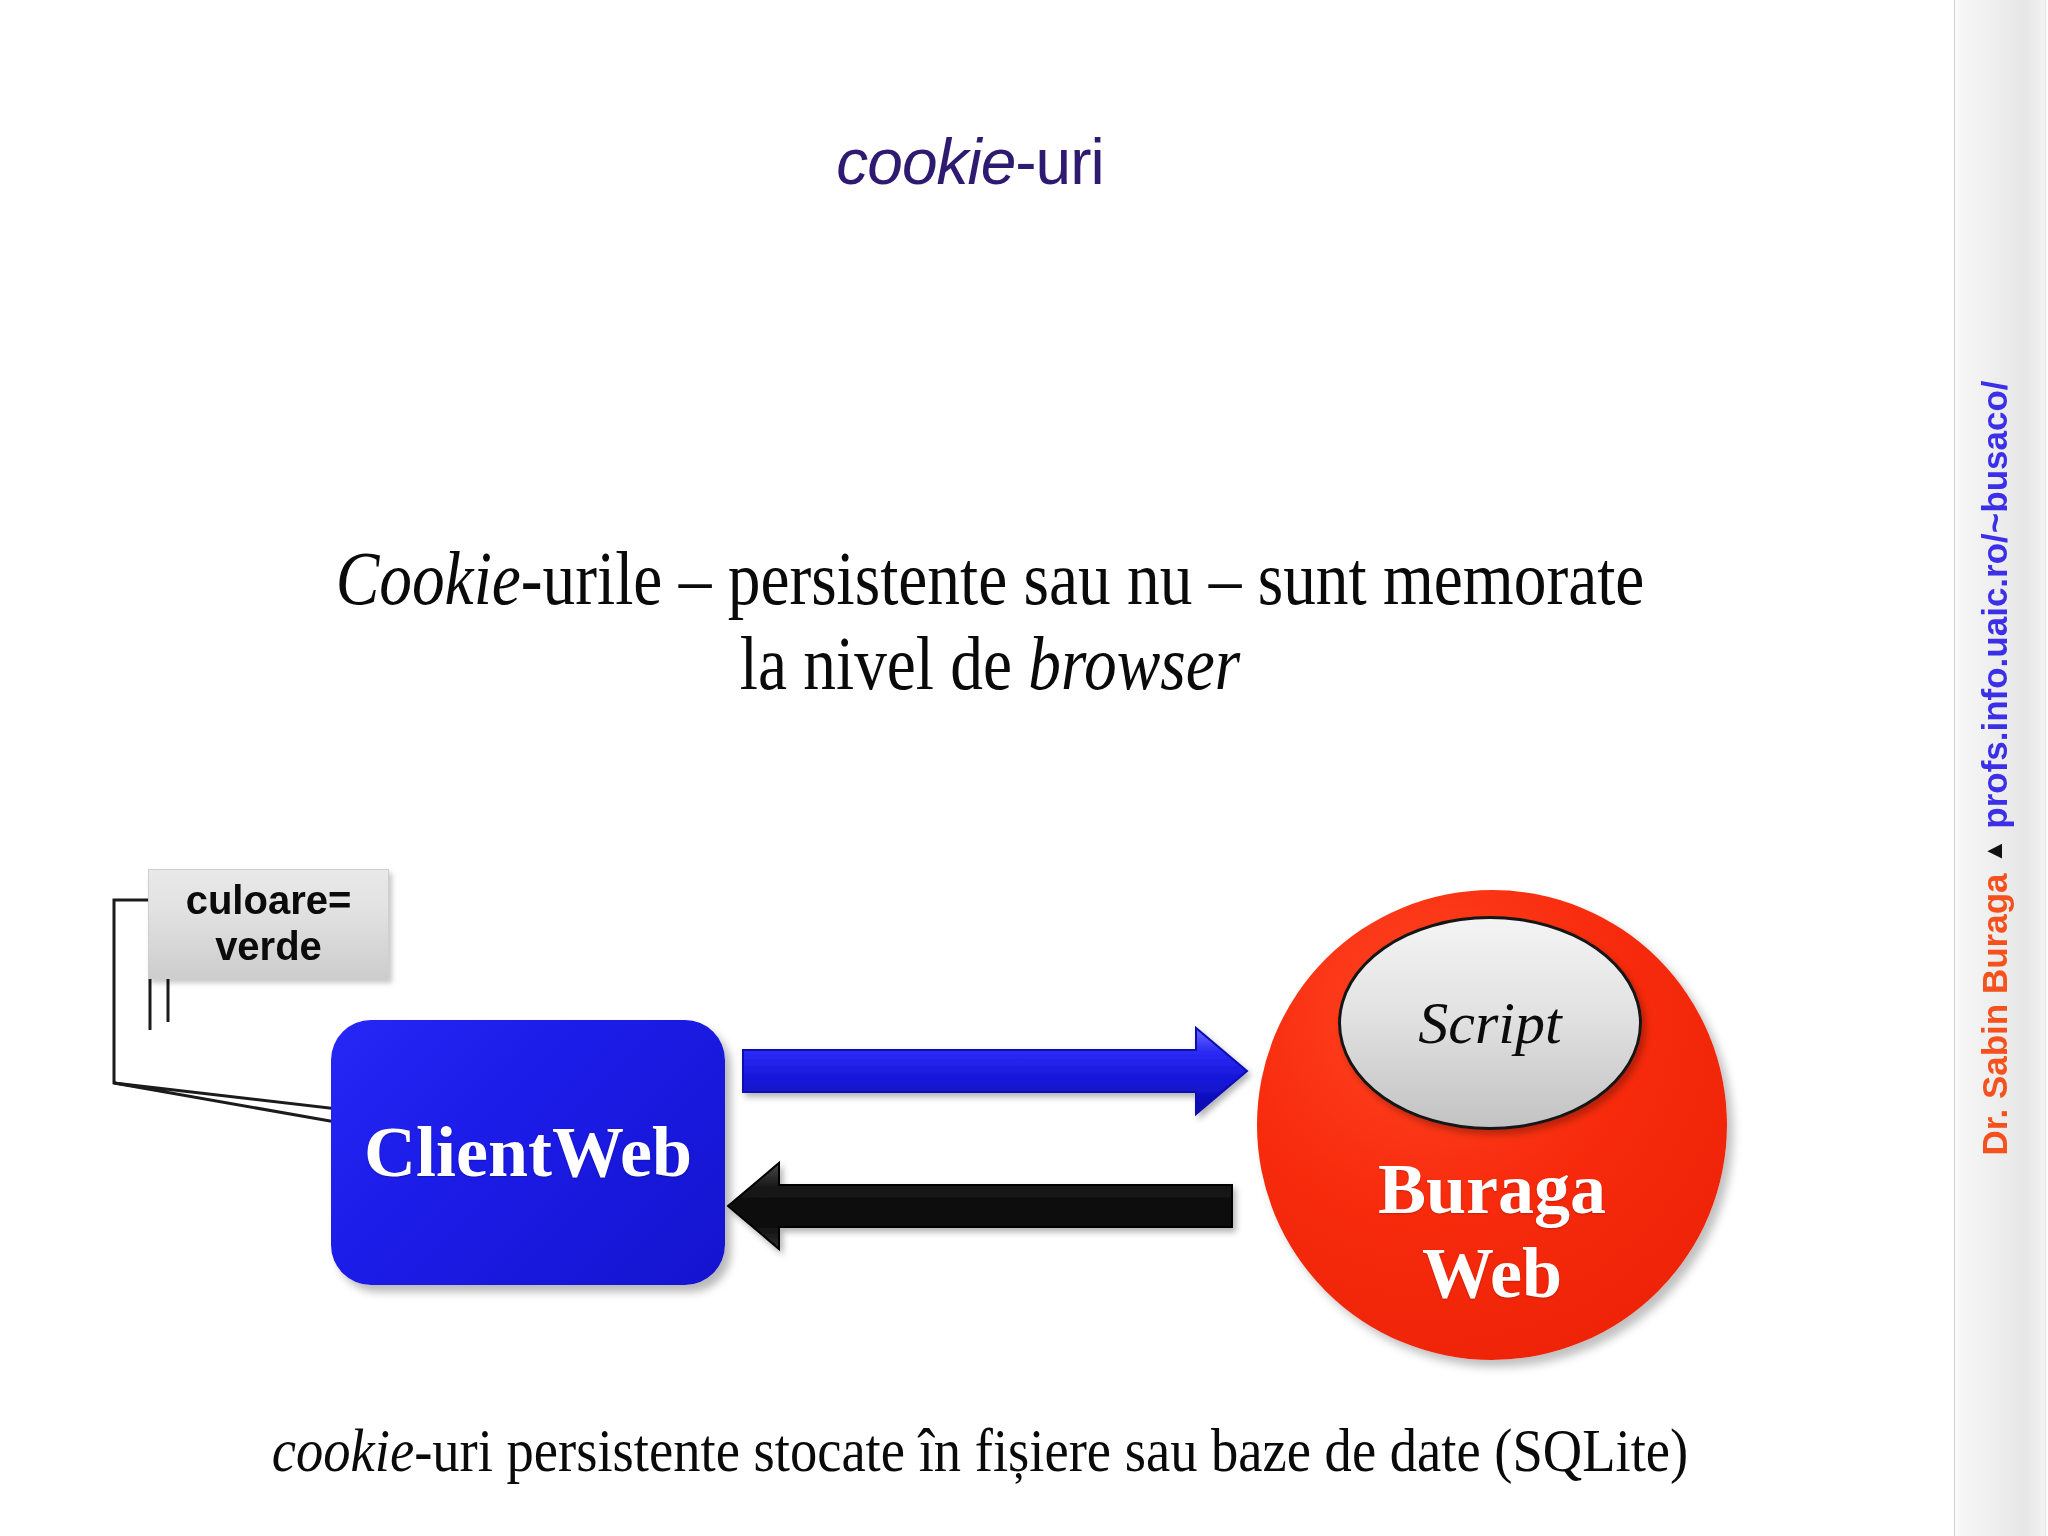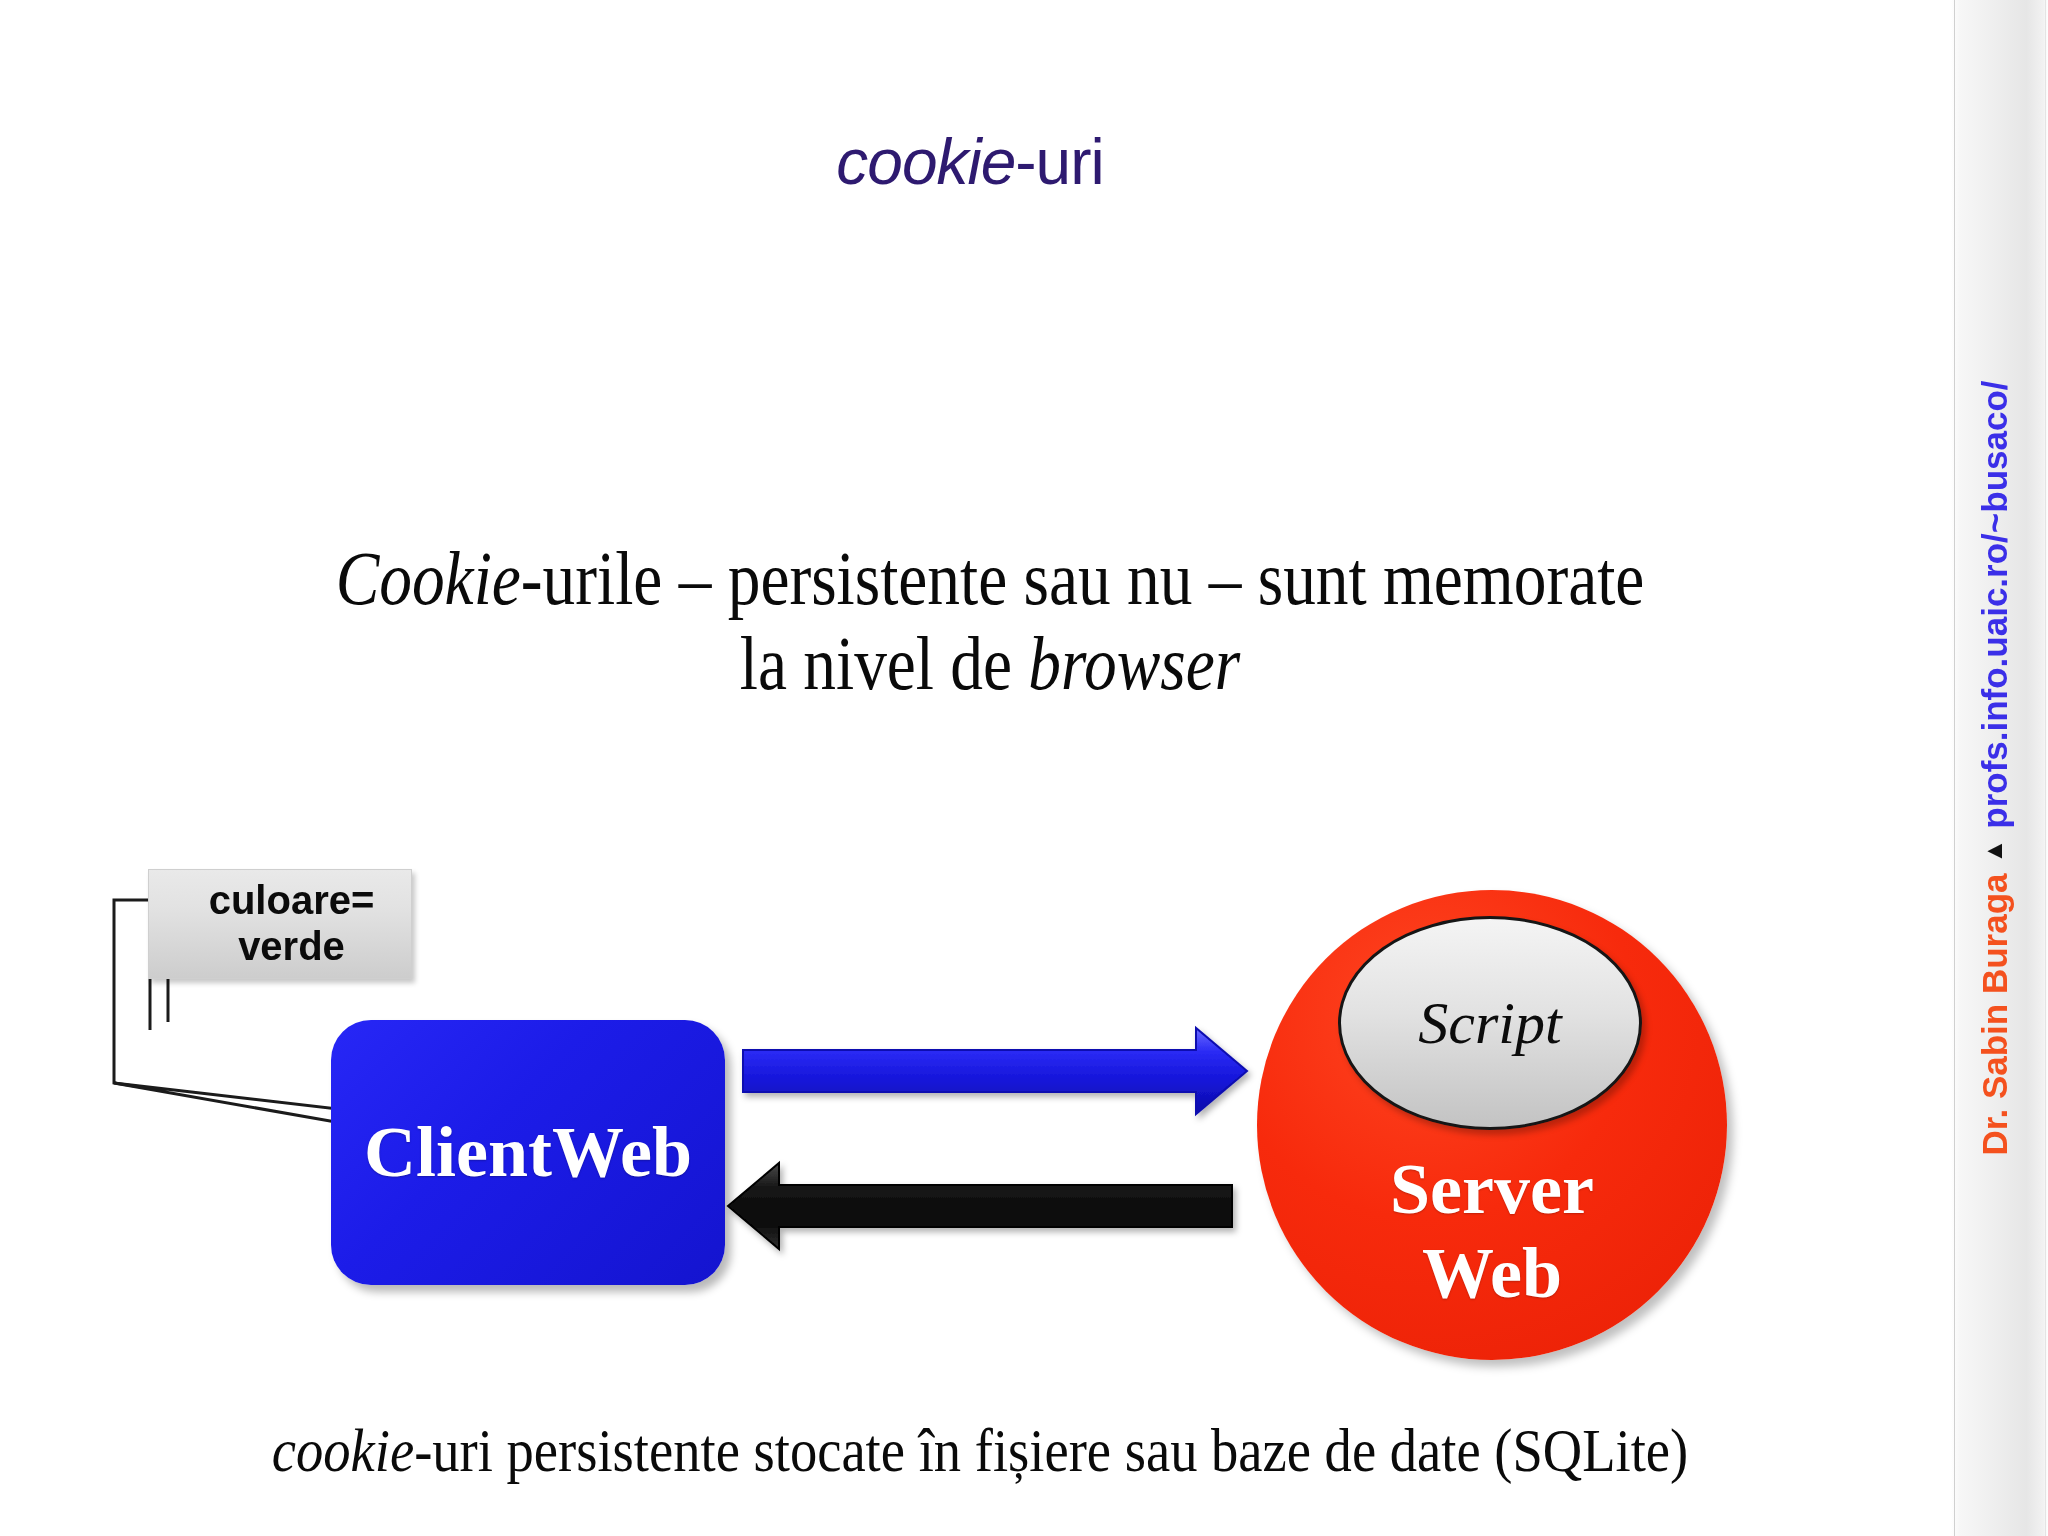--- a/index.html
+++ b/index.html
@@ -137,21 +137,20 @@
     display: flex;
     flex-direction: column;
     align-items: center;
     justify-content: center;
     font-family: "Liberation Sans", sans-serif;
     font-weight: bold;
     font-size: 40px;
     color: #0b0b0b;
     line-height: 1.14;
     text-align: center;
-    padding-left: 23px;
   }
 
   
   #client-box {
     position: absolute;
     left: 331px;
     top: 1020px;
     width: 394px;
     height: 265px;
     border-radius: 40px;
@@ -296,21 +295,21 @@
       <path d="M 743 1050 L 1196 1050 L 1196 1028 L 1247 1071 L 1196 1114 L 1196 1092 L 743 1092 Z" fill="url(#blueGrad)" stroke="#0e0eb0" stroke-width="2"></path>
     </g>
 
     <g filter="url(#dropShadowSm)">
       <path d="M 1232 1185 L 779 1185 L 779 1163 L 728 1206 L 779 1249 L 779 1227 L 1232 1227 Z" fill="url(#blackGrad)" stroke="#000000" stroke-width="2"></path>
     </g>
   </svg>
 
   <div id="server-circle">
     <div id="server-label">
-      <div>Server</div>
+      <div>Buraga</div>
       <div>Web</div>
     </div>
   </div>
   <div id="script-ellipse">
     <span>Script</span>
   </div>
 
 </div>
 
 <div id="caption-text">

